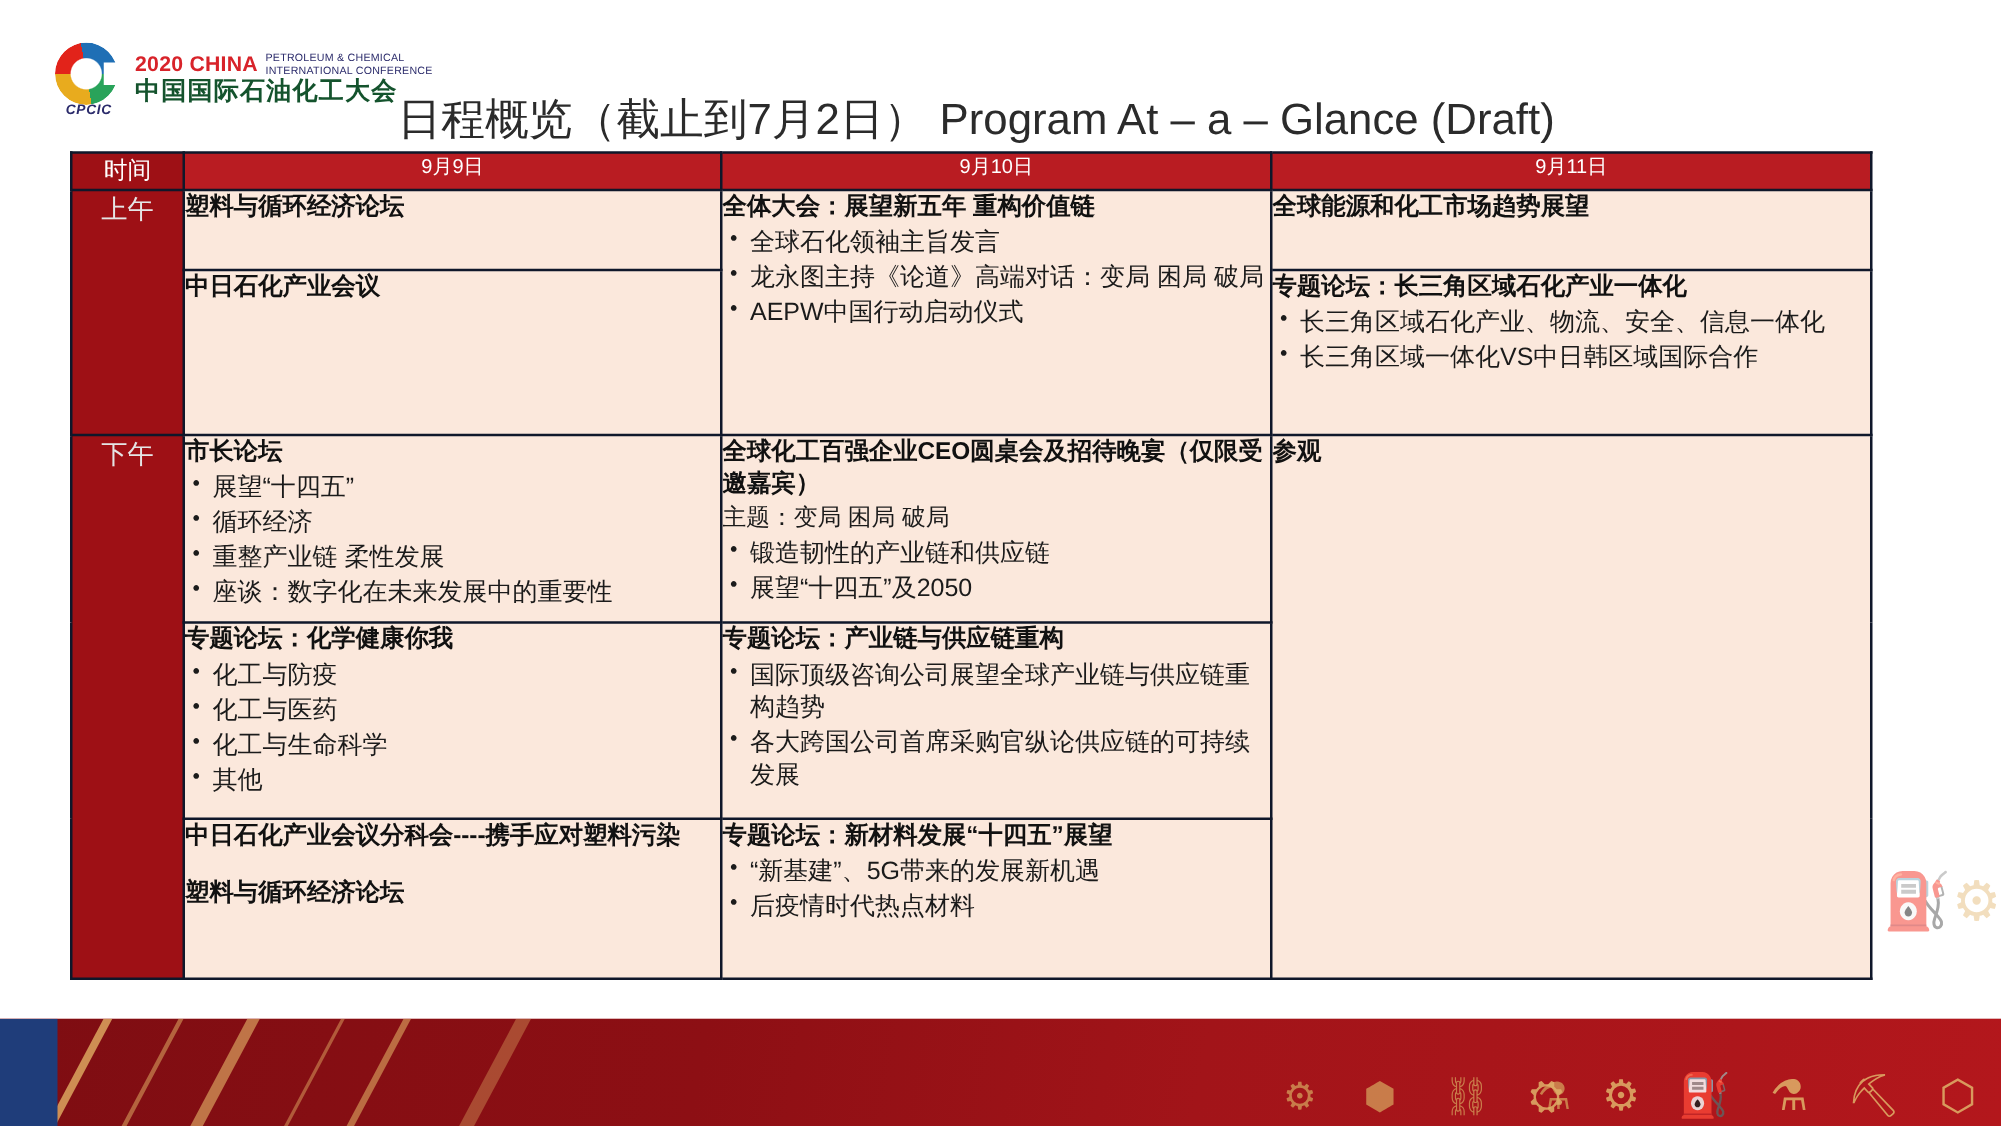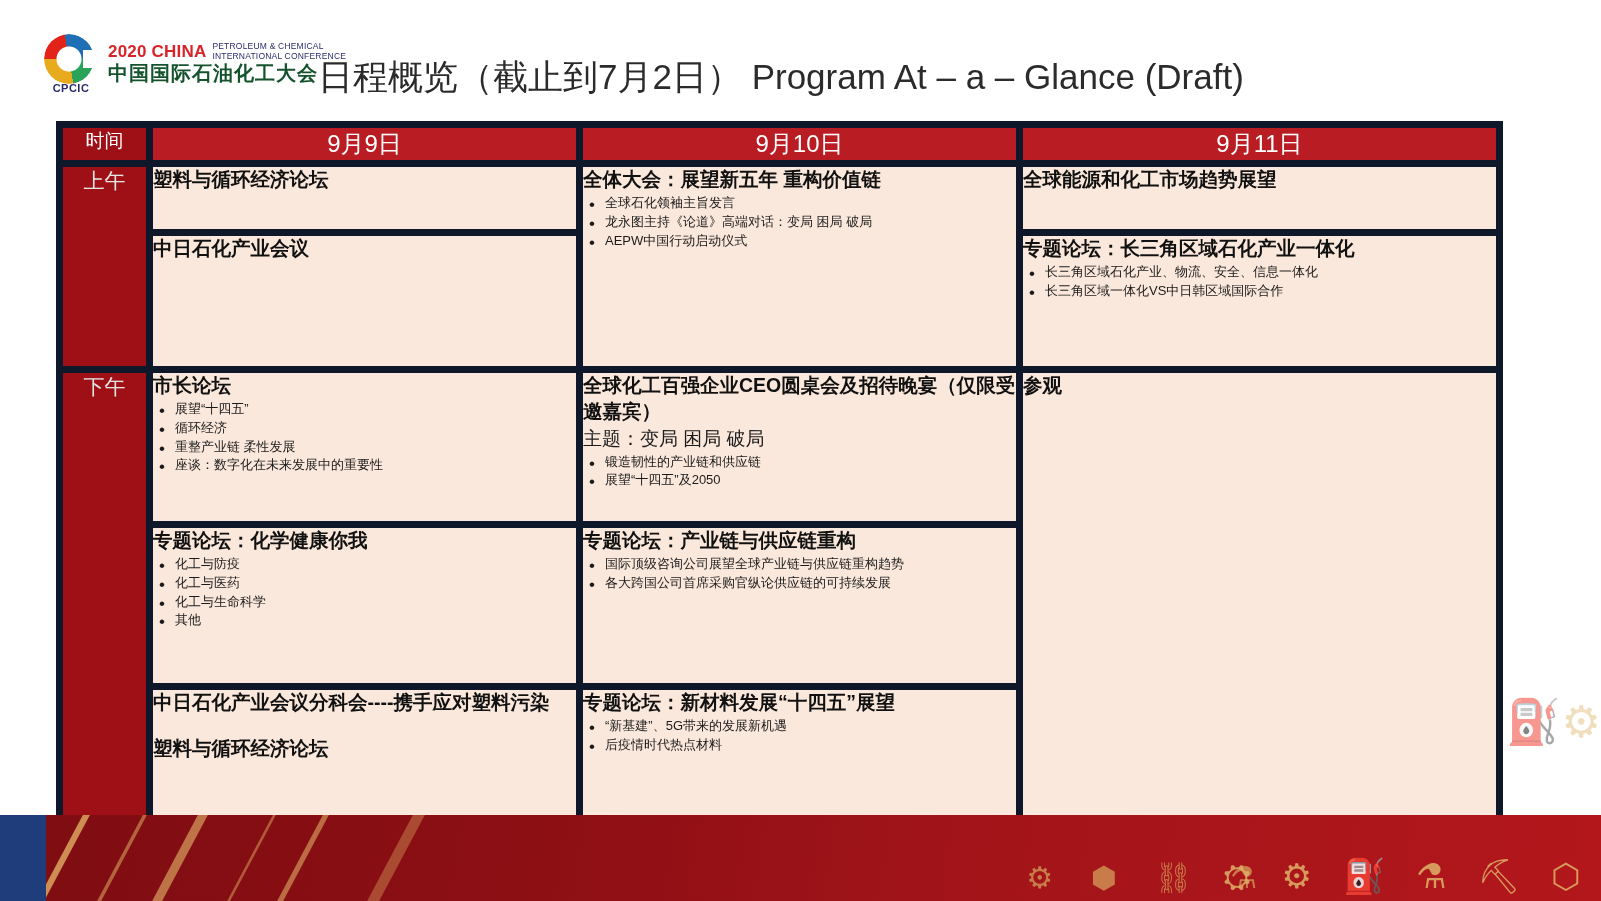--- a/index.html
+++ b/index.html
@@ -50,21 +50,21 @@
   .blue-bar{
     position:absolute; left:0; bottom:0; width:46px; height:86px;
     background:#1f3d7a;
   }
 
   
   .logo-wrap{
     position:absolute; left:42px; top:34px; display:flex; align-items:center; gap:8px;
   }
   .logo-mark{
-    width:58px; height:58px; position:relative;
+    width:58px; height:58px; position:relative;font-style:italic;
   }
   .logo-mark .ring{
     position:absolute; left:2px; top:0; width:50px; height:50px;
     border-radius:50%;
     background:
       conic-gradient(from 200deg,#e8ab1e 0deg 70deg, #e2231a 70deg 150deg, #1f6fb5 150deg 250deg, #29a35a 250deg 330deg, #e8ab1e 330deg 360deg);
     -webkit-mask: radial-gradient(circle at 50% 50%, transparent 0 12px, #000 13px 100%);
             mask: radial-gradient(circle at 50% 50%, transparent 0 12px, #000 13px 100%);
   }
   .logo-mark .notch{
@@ -85,45 +85,45 @@
   }
   .logo-en-small{
     font-size:8.5px; color:#2b2b6b; line-height:1.15; font-weight:normal;
     letter-spacing:.2px;
   }
   .logo-line2{
     font-size:20px; font-weight:bold; color:#14532d; letter-spacing:1px; margin-top:2px;
   }
 
   .page-title{
-    position:absolute; left:318px; top:54px;
+    position:absolute; left:318px; top:72px;
     font-size:35px; color:#2b2b2b; white-space:nowrap;
     font-family:"Liberation Sans", sans-serif;
   }
 
   
   .tbl{
     position:absolute; left:56px; top:121px;
     width:1440px;
     border-collapse:collapse;
     table-layout:fixed;
   }
   .tbl td, .tbl th{
-    border:7px solid #0f172a;
+    border:2px solid #0f172a;
     vertical-align:top;
     padding:0;
   }
   .hdr-time{
     background:#9e1015; color:#ffffff; text-align:center;
     font-size:19px; height:28px; font-weight:normal;
     border:1px solid #9e1015;
   }
   .hdr-day{
     background:#b91c22; color:#ffffff; text-align:center;
-    font-size:24px; height:28px; font-weight:normal;
+    font-size:16px; height:28px; font-weight:normal;
     border:1px solid #b91c22;
   }
   .side-cell{
     background:#9e1015; color:#e5e5e5; text-align:center;
     font-size:21px; vertical-align:middle;
     border:1px solid #9e1015;
     font-family:Liberation Mono, monospace;
   }
   .cell{
     background:#fbe8dc;
@@ -133,21 +133,21 @@
   .cell-title{
     font-weight:bold; font-size:19.5px; color:#111; margin:0 0 2px 0;
   }
   .cell-sub{
     font-size:19px; color:#1b1b1b; margin:0 0 1px 0;
   }
   ul.bul{
     margin:2px 0 0 0; padding:0 0 0 22px; list-style:none;
   }
   ul.bul li{
-    position:relative; margin:0 0 2px 0; font-size:13px; line-height:1.3;
+    position:relative; margin:0 0 2px 0; font-size:20px; line-height:1.3;
   }
   ul.bul li:before{
     content:"•"; position:absolute; left:-16px; top:-1px; font-size:17px;
   }
   .mid{ vertical-align:middle; }
 </style>
 </head>
 <body>
 
 <div class="logo-wrap">

